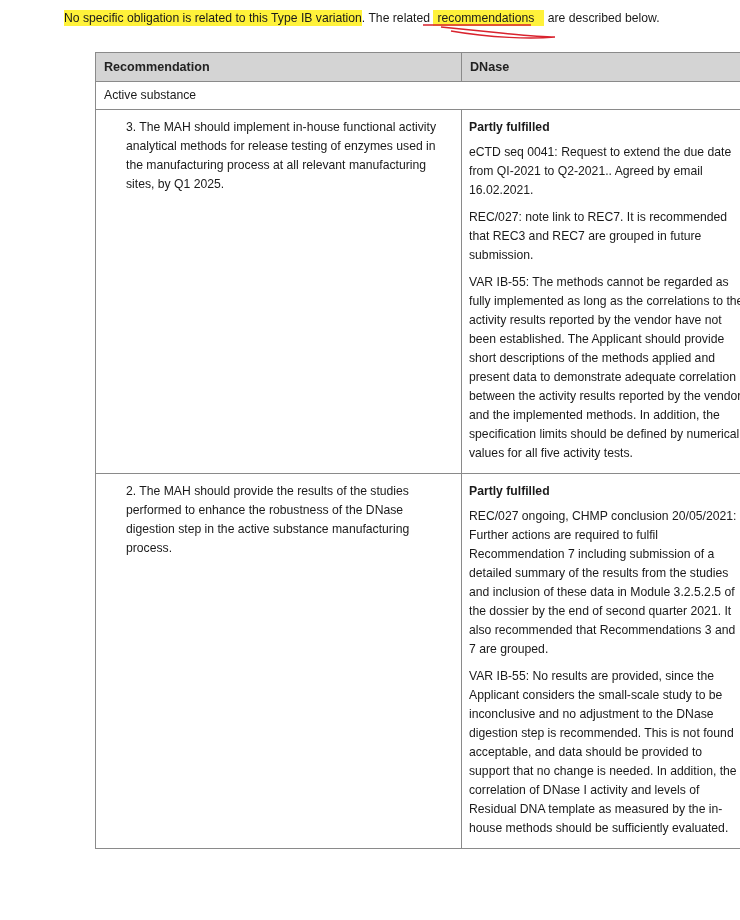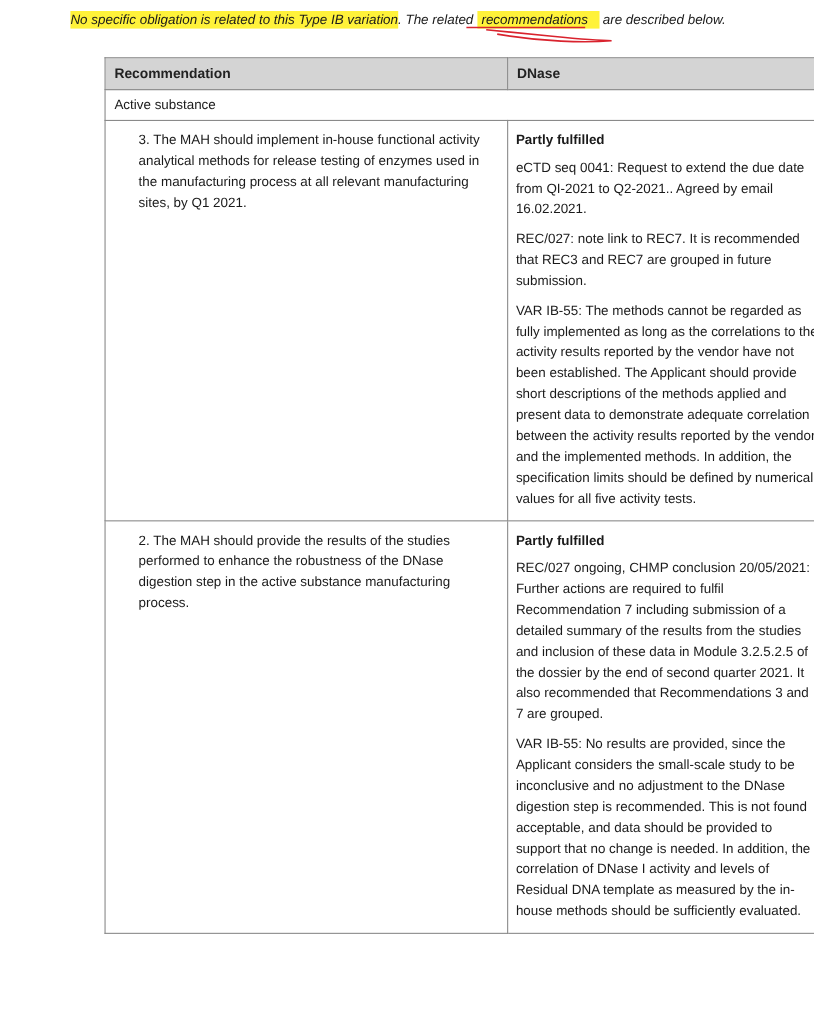--- a/index.html
+++ b/index.html
@@ -1,18 +1,18 @@
 <!DOCTYPE html>
 <html><head>
 <meta charset="utf-8">
 <style>
   html, body { margin:0; padding:0; background:#ffffff; }
   body { width:740px; height:920px; position:relative; overflow:hidden;
          font-family:"Liberation Sans", sans-serif; color:#1a1a1a; font-size:12.2px; }
-  .intro { position:absolute; left:64px; top:9px; width:660px; line-height:19px;font-style:italic; }
+  .intro { position:absolute; left:64px; top:9px; width:660px; line-height:19px; }
   .hl { background:#fff23a; padding:1px 0; }
   .rec-word { position:relative; background:#fff23a; padding:1px 10px 1px 4px; }
   .scribble { position:absolute; left:-12px; top:13px; width:140px; height:18px; pointer-events:none; }
   table { position:absolute; left:55px; top:52px; width:661px; border-collapse:collapse; table-layout:fixed;margin-left:40px; }
   td, th { border:1px solid #8a8a8a; vertical-align:top; text-align:left; }
   th { background:#d4d4d4; font-weight:bold; height:28px; padding:0 8px; vertical-align:middle; font-size:12.6px; color:#222; }
   .col1 { width:349px; }
   .section td { padding:6px 8px 7px 8px; border-bottom:1px solid #8a8a8a; }
   .rec { padding:8px 16px 8px 30px; line-height:19px; }
   .status { padding:8px 10px 8px 7px; line-height:19px; }
@@ -35,21 +35,21 @@
     <tr>
       <th class="col1">Recommendation</th>
       <th>DNase</th>
     </tr>
   </thead>
   <tbody>
     <tr class="section">
       <td colspan="2">Active  substance</td>
     </tr>
     <tr>
-      <td class="rec">3. The MAH should  implement  in-house functional activity analytical methods for release testing of enzymes used in the manufacturing  process at all relevant manufacturing  sites, by Q1 2021.</td>
+      <td class="rec">3. The MAH should  implement  in-house functional activity analytical methods for release testing of enzymes used in the manufacturing  process at all relevant manufacturing  sites, by Q1 2025.</td>
       <td class="status">
         <p class="label">Partly fulfilled</p>
         <p>eCTD seq 0041:  Request to extend the due date from QI-2021  to Q2-2021.. Agreed by email 16.02.2021.</p>
         <p>REC/027: note link to REC7. It is recommended that REC3 and REC7 are grouped in future submission.</p>
         <p>VAR IB-55:  The methods cannot be regarded as fully implemented  as long as the correlations to the activity results reported by the vendor have not been established. The Applicant should provide short descriptions of the methods applied and present data to demonstrate adequate correlation between the activity results reported by the vendor and the implemented methods. In addition, the specification limits should be defined by numerical values for all five activity tests.</p>
       </td>
     </tr>
     <tr>
       <td class="rec">2. The MAH should provide the results of the studies performed to enhance the robustness of the DNase digestion step in the active substance manufacturing  process.</td>
       <td class="status">

